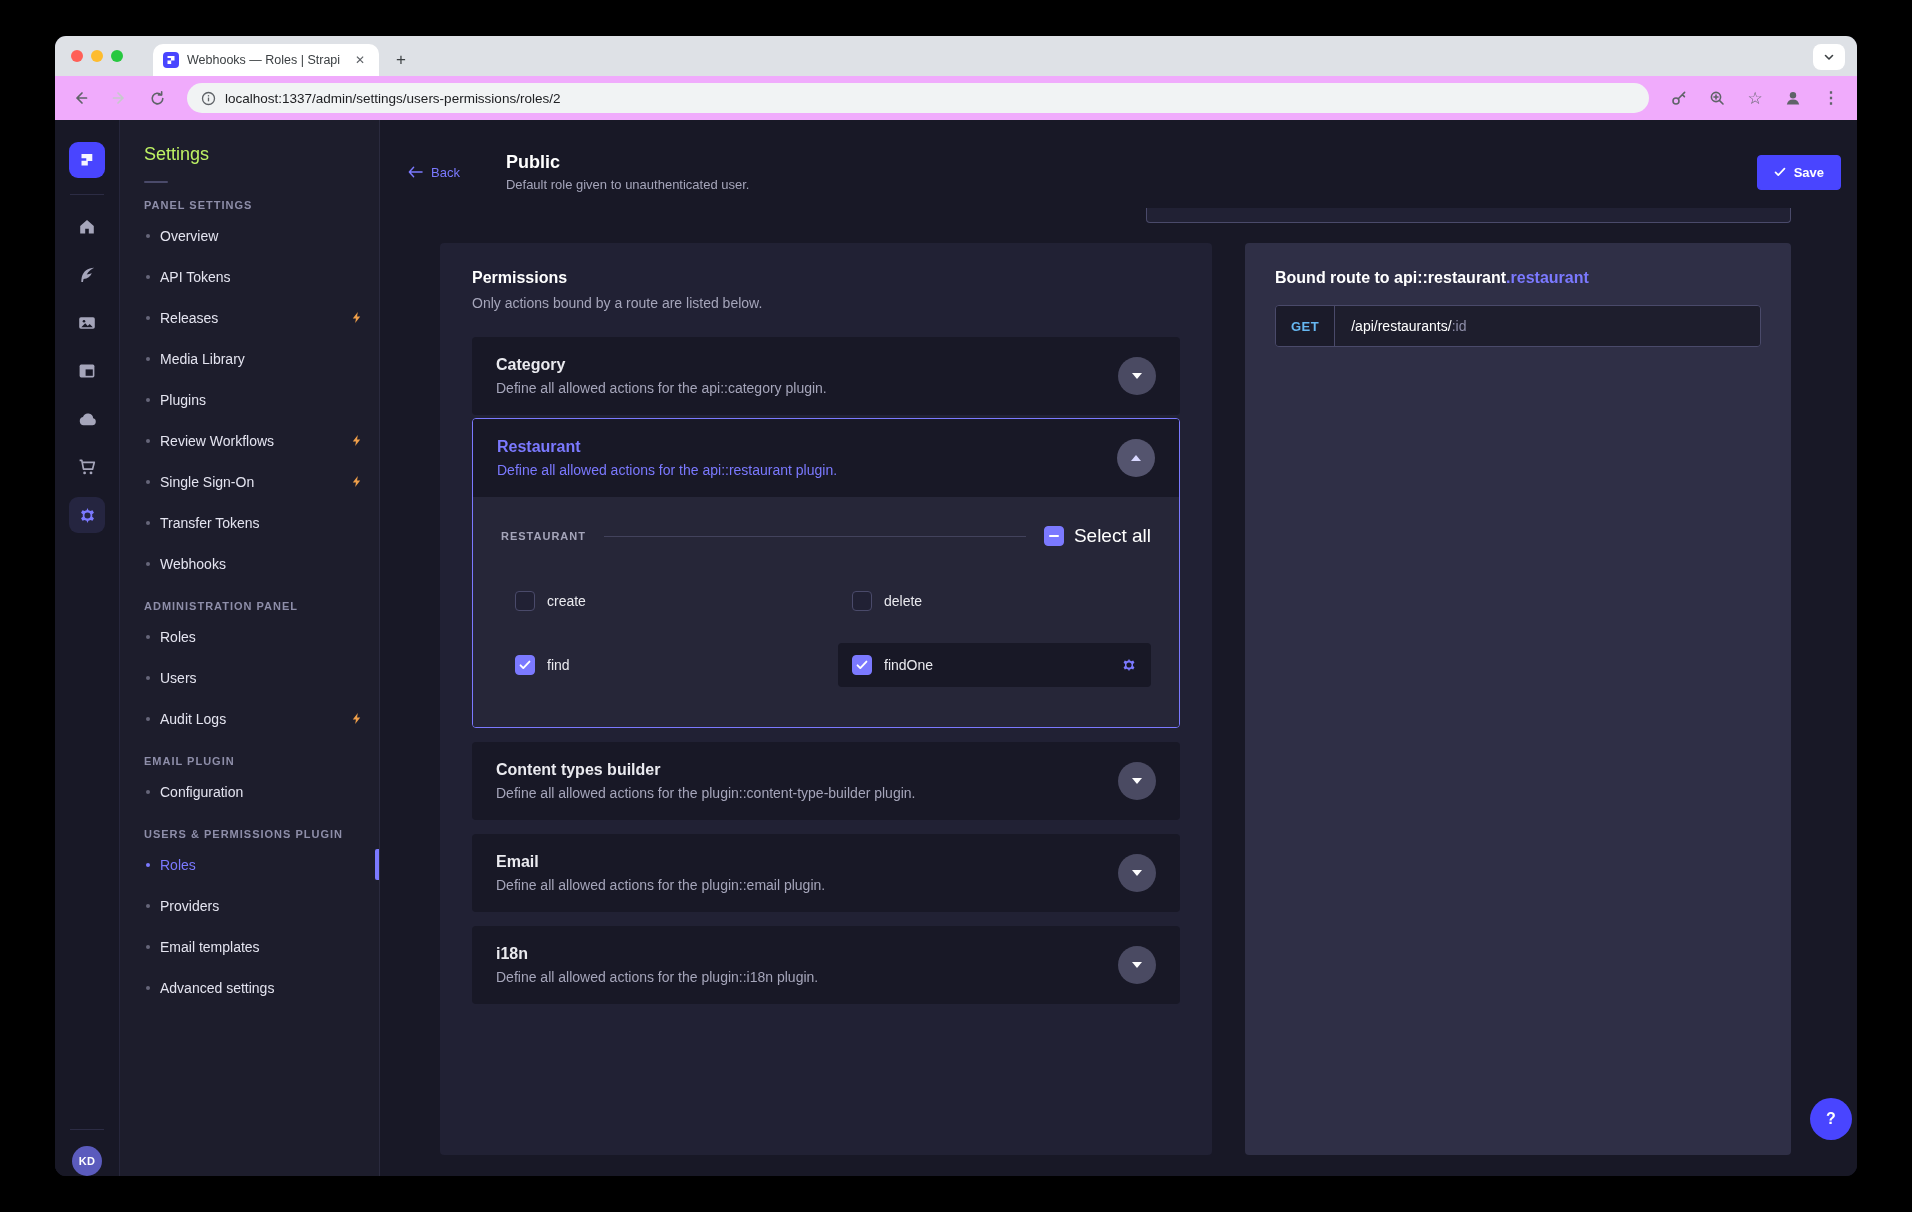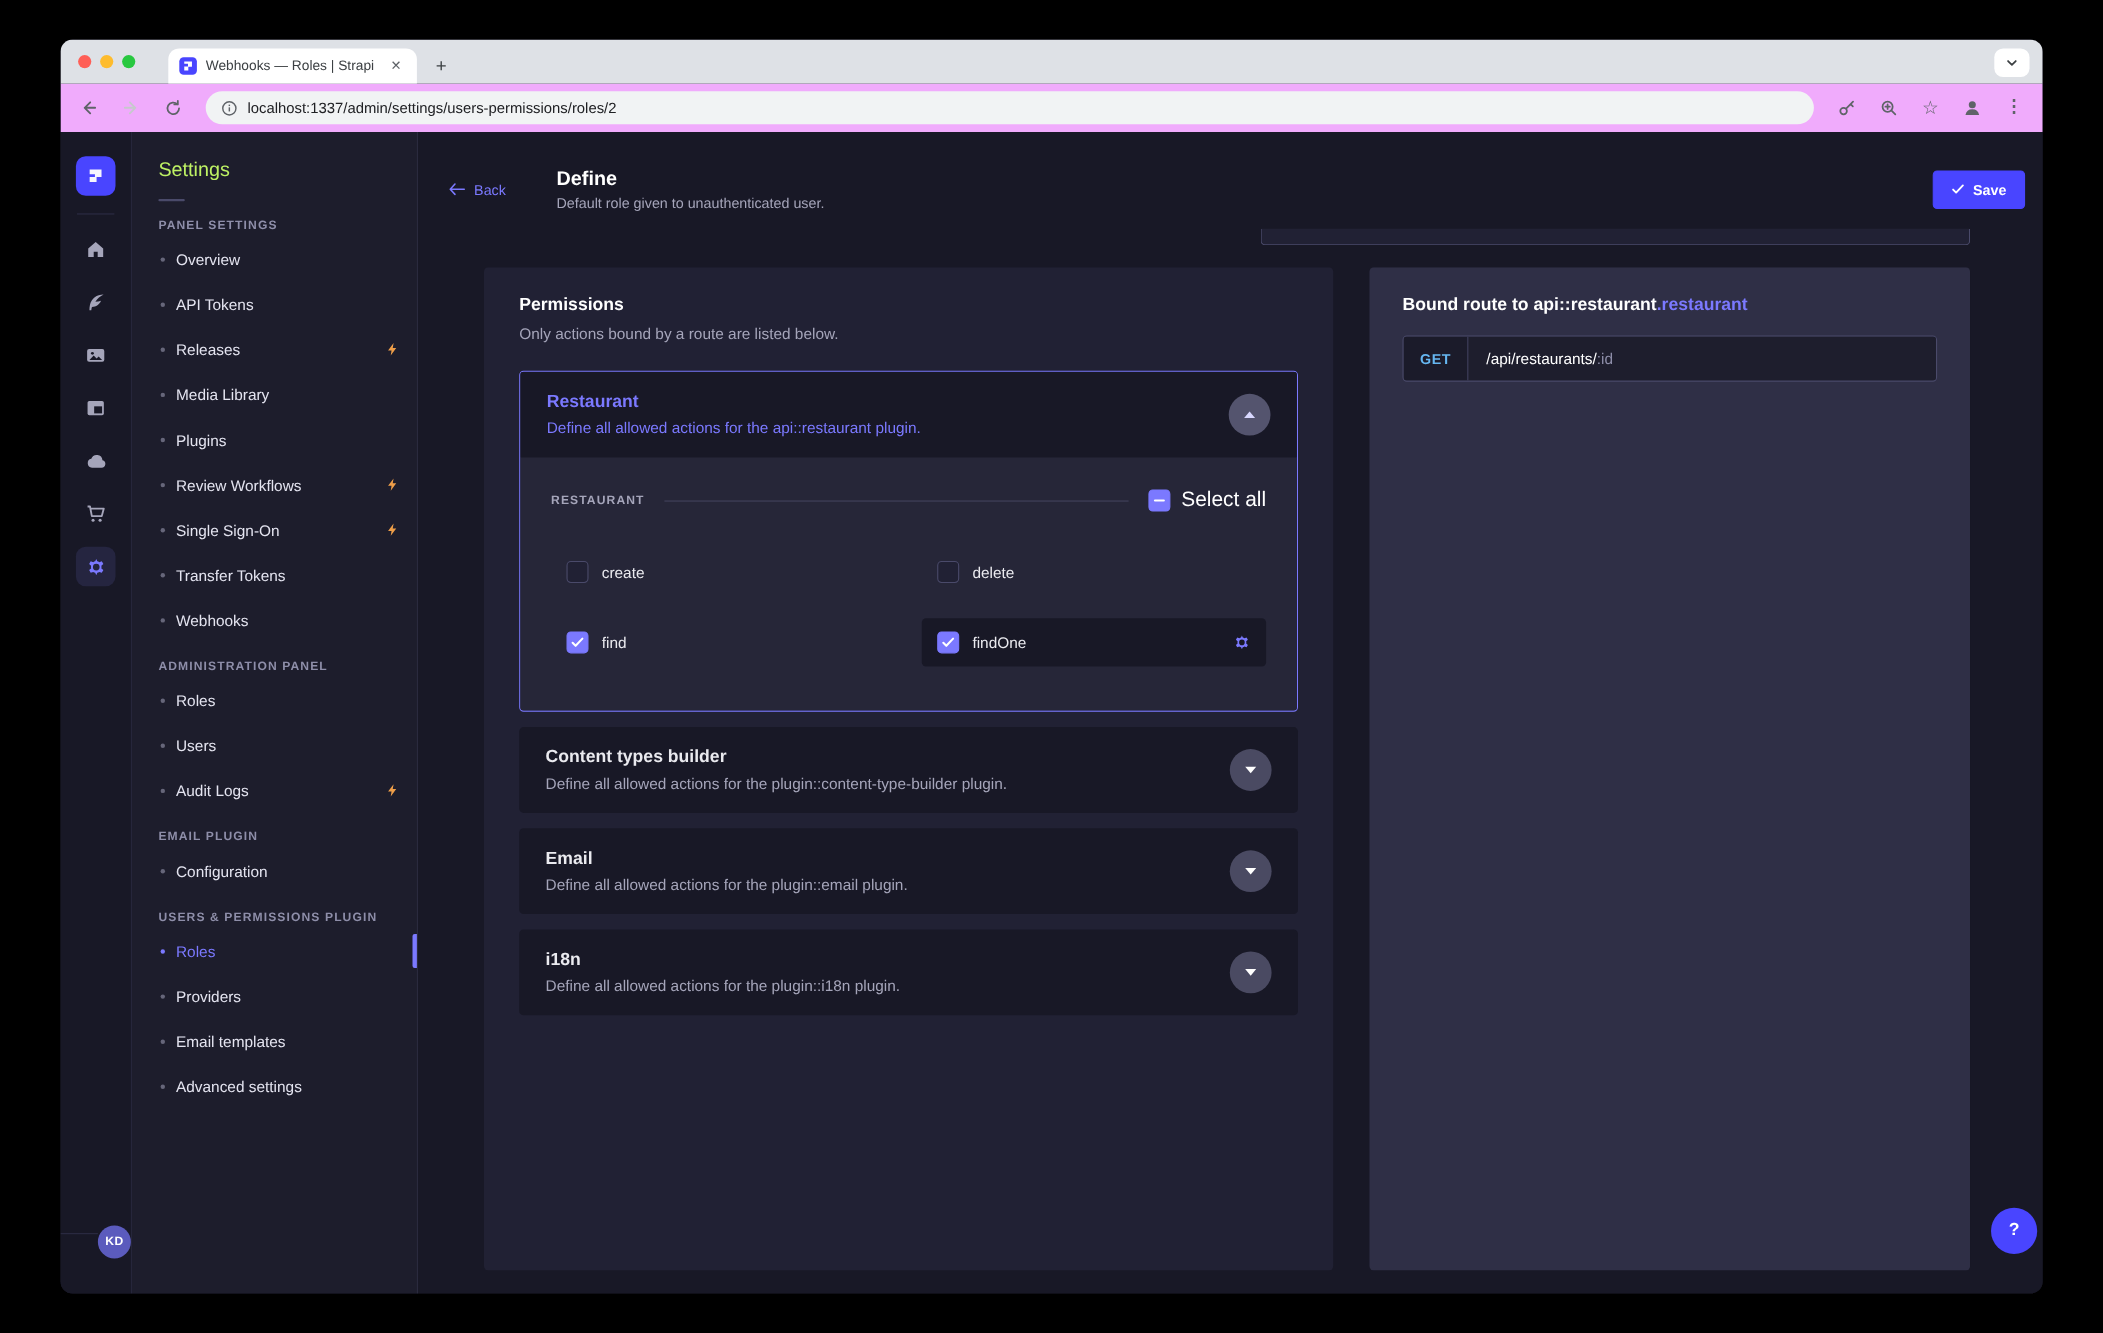--- a/index.html
+++ b/index.html
@@ -29,21 +29,21 @@
   
   .app { display:flex; height:1056px; background:#181826; }
 
   .rail { width:65px; background:#181826; border-right:1px solid #26263b; display:flex; flex-direction:column; align-items:center; padding-top:22px; }
   .rail-logo { width:36px; height:36px; border-radius:9px; background:#4945ff; display:flex; align-items:center; justify-content:center; margin-bottom:16px; }
   .rail-sep { width:34px; height:1px; background:#2c2c44; margin-bottom:8px; }
   .rail-item { width:46px; height:48px; display:flex; align-items:center; justify-content:center; }
   .rail-item svg { fill:#a5a5ba; }
   .rail-active-box { width:36px; height:36px; border-radius:9px; background:#252540; display:flex; align-items:center; justify-content:center; }
   .rail-active-box svg { fill:#7b79ff; }
-  .rail-bottom { margin-top:auto; display:flex; flex-direction:row; align-items:center; width:100%; padding-bottom:32px; }
+  .rail-bottom { margin-top:auto; display:flex; flex-direction:column; align-items:center; width:100%; }
   .rail-bottom .rail-sep { margin-bottom:16px; }
   .avatar { width:30px; height:30px; border-radius:50%; background:#5b5bbd; color:#fff; font-size:11px; font-weight:700; display:flex; align-items:center; justify-content:center; letter-spacing:.3px; }
 
   .subnav { width:260px; background:#1d1d2c; border-right:1px solid #2a2a3e; padding-top:24px; }
   .subnav-title { margin-left:24px; font-size:18px; font-weight:400; color:#bef264; }
   .subnav-divider { width:24px; height:2px; background:#4a4a6a; margin:16px 24px 6px; border-radius:1px; }
   .nav-section { margin-top:16px; }
   .nav-header { margin:0 24px 4px; font-size:11px; font-weight:700; color:#8e8ea9; letter-spacing:1px; }
   .nav-item { position:relative; height:41px; display:flex; align-items:center; padding-left:40px; padding-right:16px; font-size:14px; color:#e4e4f0; cursor:pointer; }
   .nav-item .bullet { position:absolute; left:26px; width:4px; height:4px; border-radius:50%; background:#66667a; }
@@ -357,21 +357,21 @@
 
     <div class="main">
       <div class="main-header">
         <div class="back-link">
           <svg width="15" height="12" viewBox="0 0 16 12">
               <path d="M6 1 1.4 6 6 11M1.6 6H15" fill="none" stroke="#7b79ff" stroke-width="1.5" stroke-linecap="round" stroke-linejoin="round"></path>
             </svg>
           <span>Back</span>
         </div>
         <div class="title-block">
-          <div class="page-title">Define</div>
+          <div class="page-title">Public</div>
           <div class="page-subtitle">Default role given to unauthenticated user.</div>
         </div>
         <button class="save-btn">
           <svg width="12" height="12" viewBox="0 0 14 14">
               <path d="M1.8 7.4 5 10.6 12.2 3" fill="none" stroke="#fff" stroke-width="2" stroke-linecap="round" stroke-linejoin="round"></path>
             </svg>
           <span>Save</span>
         </button>
       </div>
 
@@ -379,20 +379,29 @@
         <div class="cut-input"></div>
 
         <div class="panels">
 
           <div class="panel perm-panel">
             <div class="panel-title">Permissions</div>
             <div class="panel-sub">Only actions bound by a route are listed below.</div>
 
             <div class="acc-list">
 
+              <div class="acc-row tight">
+                <div class="acc-text">
+                  <div class="acc-title">Category</div>
+                  <div class="acc-desc">Define all allowed actions for the api::category plugin.</div>
+                </div>
+                <button class="acc-toggle">
+                    <span class="tri-down"></span>
+                  </button>
+              </div>
 
               <div class="rest-card">
                 <div class="rest-head">
                   <div class="acc-text">
                     <div class="acc-title">Restaurant</div>
                     <div class="acc-desc">Define all allowed actions for the api::restaurant plugin.</div>
                   </div>
                   <button class="acc-toggle">
                       <span class="tri-up"></span>
                     </button>

